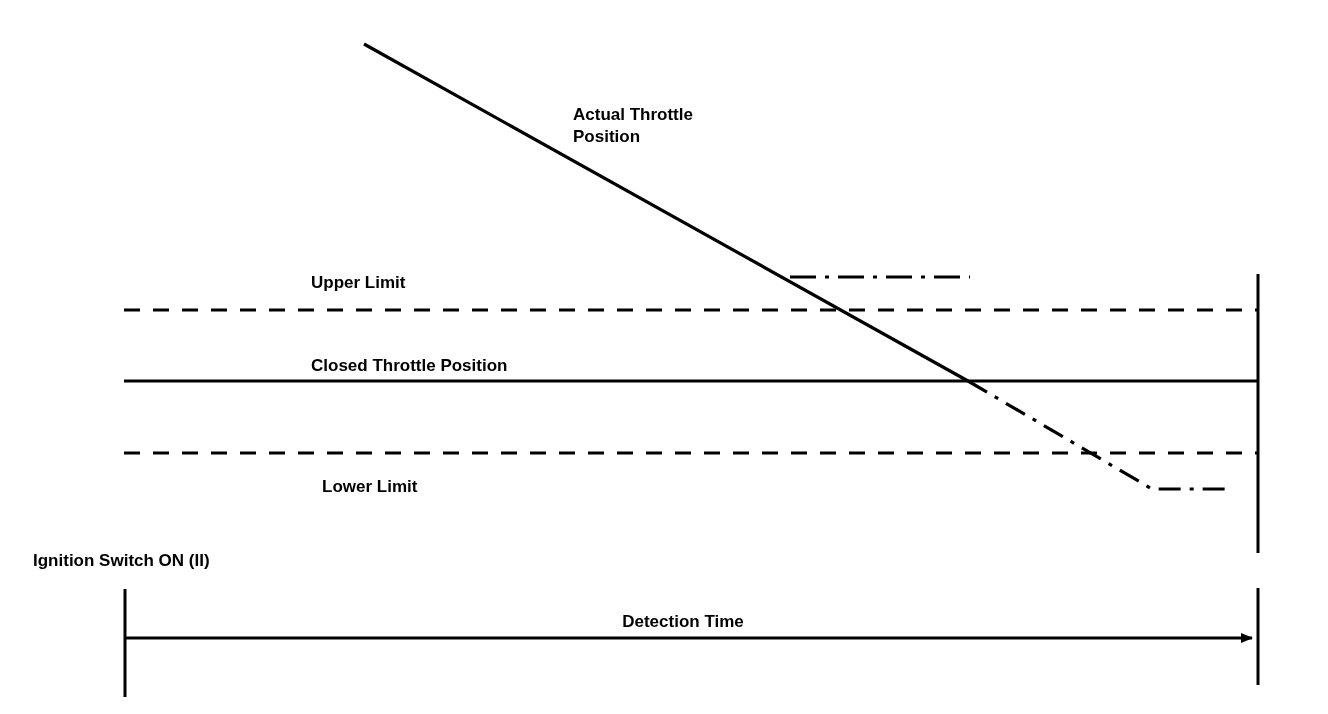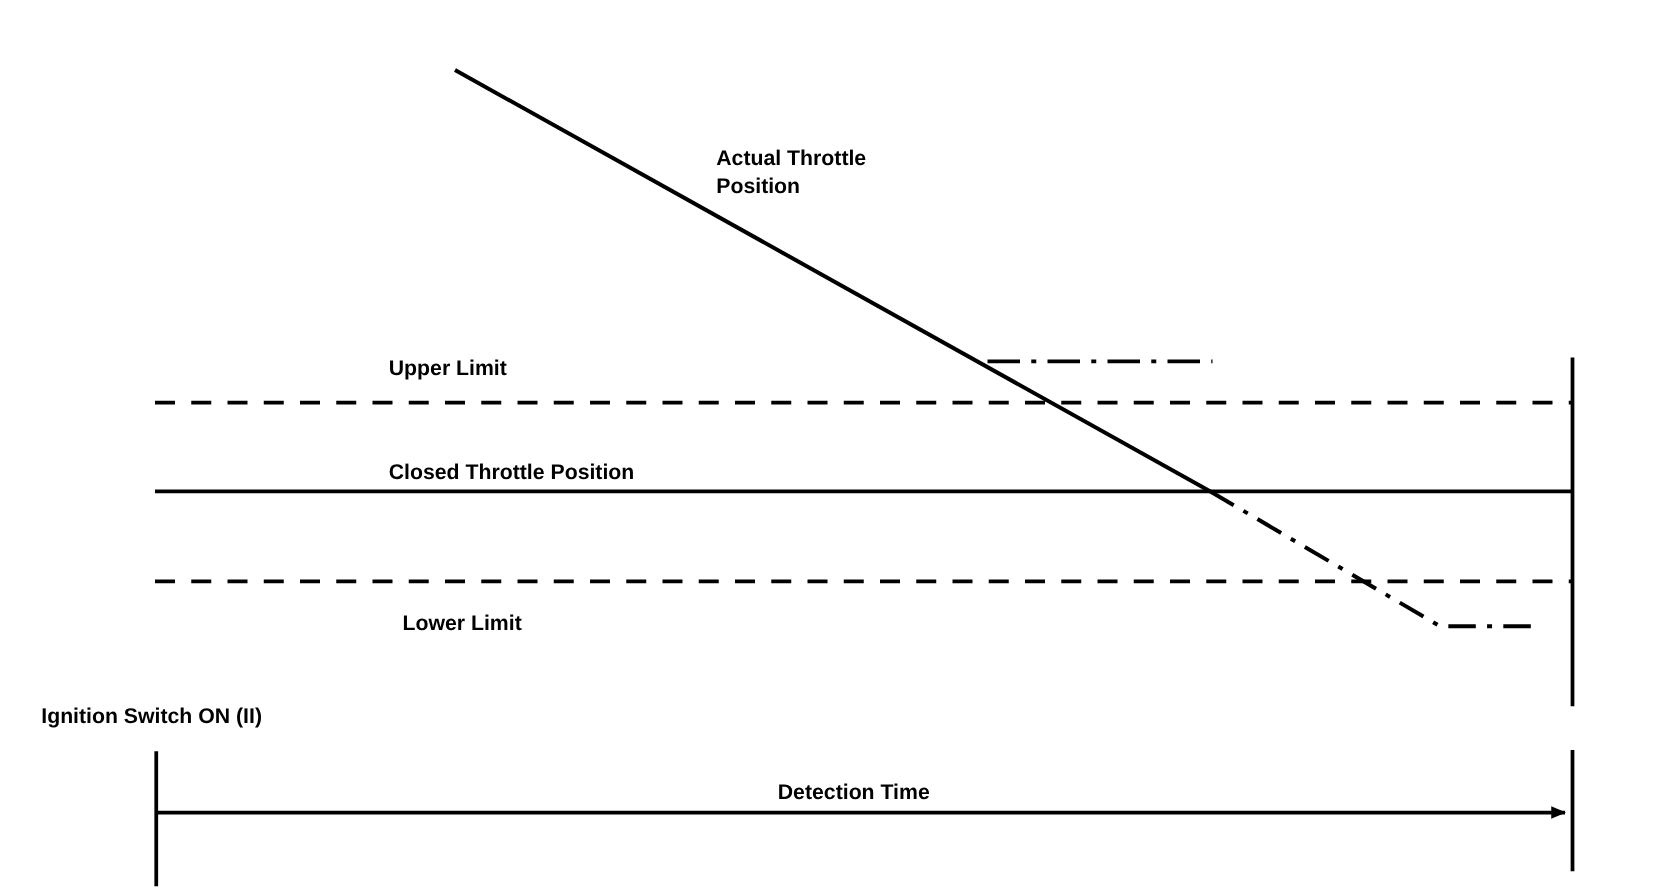--- a/index.html
+++ b/index.html
@@ -10,21 +10,21 @@
   body {
     width: 1328px;
     height: 714px;
     position: relative;
     font-family: "Liberation Sans", sans-serif;
     overflow: hidden;
   }
   #diagram-root {
     position: absolute;
     left: 0;
-    top: 12px;
+    top: 0;
     width: 1328px;
     height: 554px;
   }
   svg#throttle-svg {
     display: block;
     width: 1328px;
     height: 714px;
   }
   .diagram-label {
     font-family: "Liberation Sans", sans-serif;

